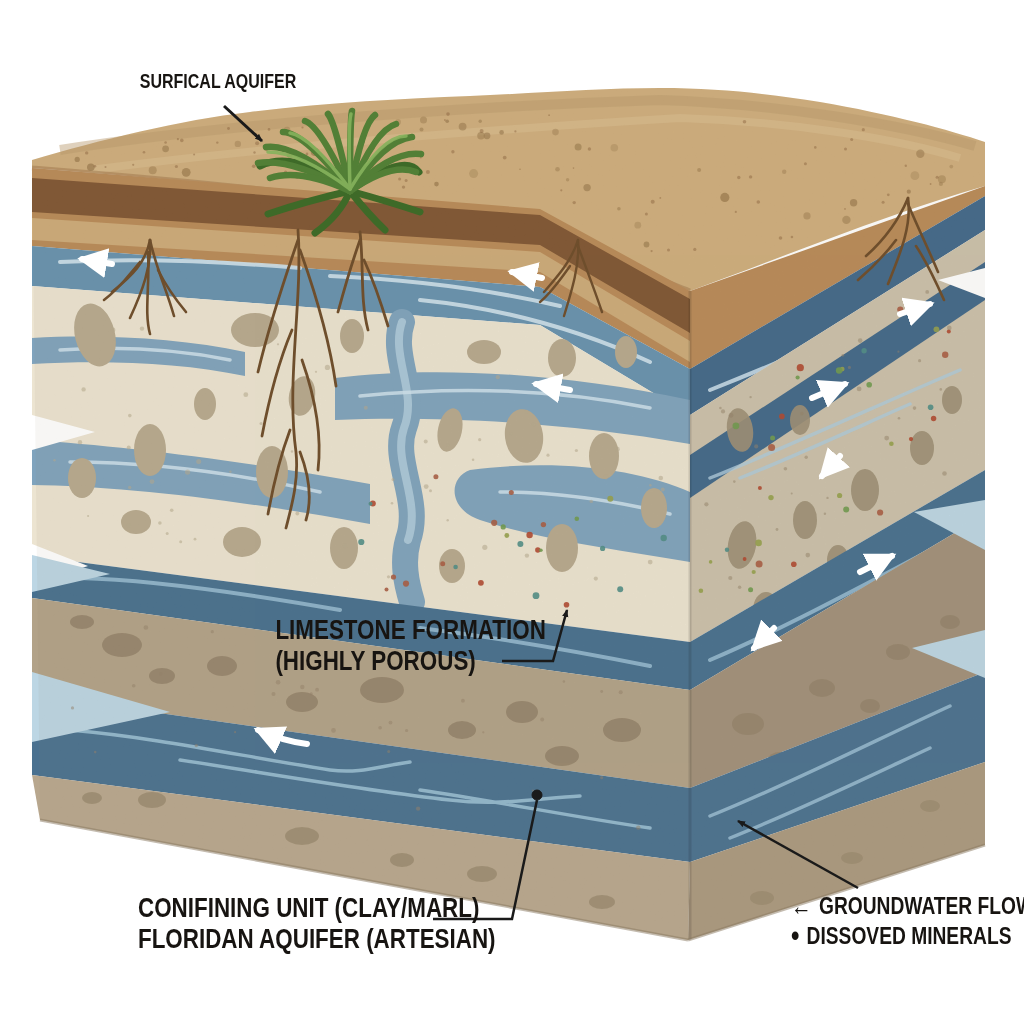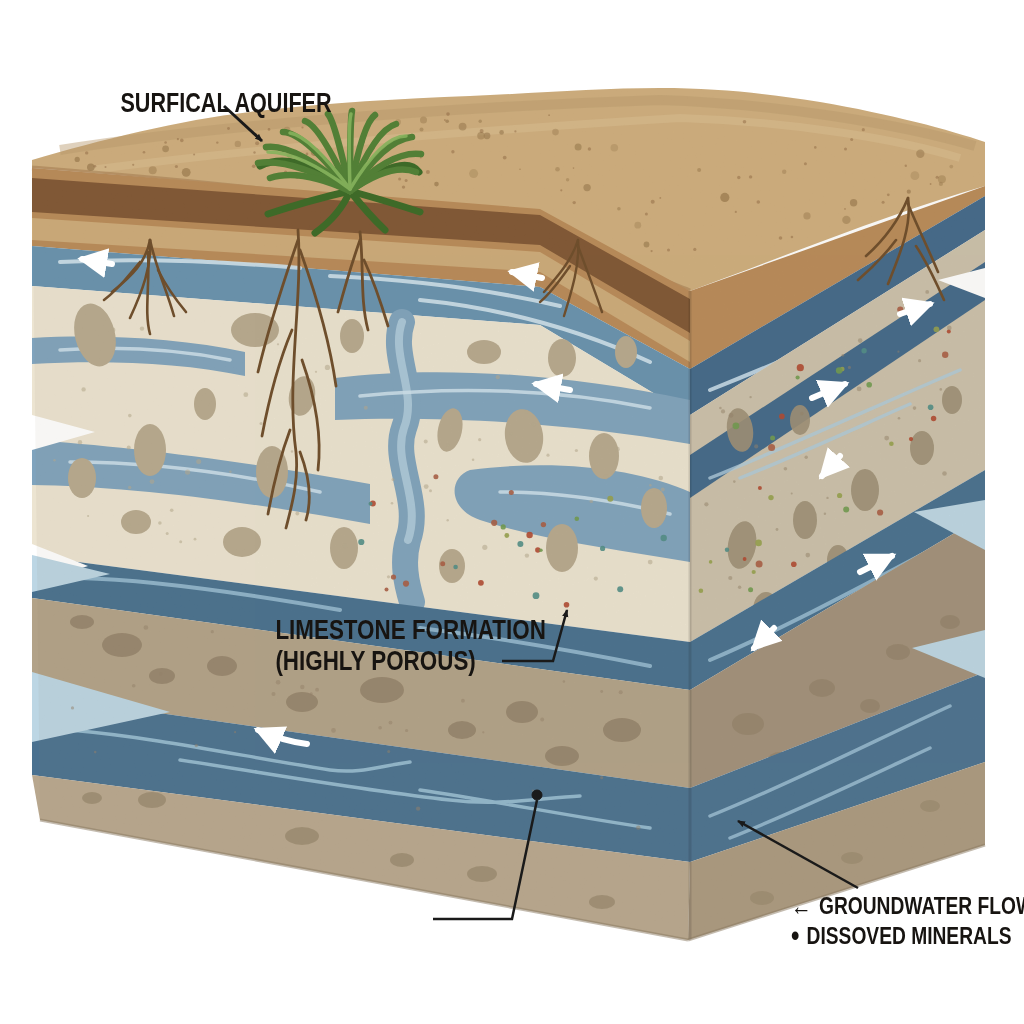--- a/index.html
+++ b/index.html
@@ -4,21 +4,21 @@
 <style>
   html,body{margin:0;padding:0;background:#ffffff;}
   #stage{position:relative;width:1024px;height:1024px;background:#ffffff;overflow:hidden;
          font-family:"Liberation Sans",sans-serif;}
   svg{position:absolute;left:0;top:0;}
   .label{position:absolute;color:#171411;font-weight:bold;line-height:1.1;
          letter-spacing:0px;white-space:nowrap;}
   .cond{transform:scaleX(0.8);}
   .origin-left{transform-origin:left top;}
   .origin-center{transform-origin:center top;}
-  #label-surficial{left:96px;top:70px;width:244px;font-size:27px;text-align:center;margin-top:19px;}
+  #label-surficial{left:96px;top:70px;width:244px;font-size:20px;text-align:center;}
   #label-limestone{left:248px;top:615px;width:274px;font-size:28px;}
   #label-confining{left:138px;top:892px;font-size:28px;line-height:1.12;}
   #legend{left:791px;top:893px;font-size:24px;line-height:1.0;}
   .legend-row{display:flex;align-items:center;margin-bottom:5px;}
   .legend-sym{display:inline-block;margin-right:9px;font-size:26px;}
   .legend-sym.dot{font-size:30px;line-height:20px;}
 </style>
 </head>
 <body>
 
@@ -556,20 +556,24 @@
 
 <div class="label" id="label-surficial">
   <div class="cond origin-center">SURFICAL AQUIFER</div>
 </div>
 
 <div class="label" id="label-limestone">
   <div class="cond origin-center">LIMESTONE FORMATION</div>
   <div class="cond origin-center">(HIGHLY POROUS)</div>
 </div>
 
+<div class="label" id="label-confining">
+  <div class="cond origin-left">CONIFINING UNIT (CLAY/MARL)</div>
+  <div class="cond origin-left">FLORIDAN AQUIFER (ARTESIAN)</div>
+</div>
 
 <div class="label" id="legend">
   <div class="cond origin-left">
     <div class="legend-row">
       <span class="legend-sym">←</span>
       <span>GROUNDWATER FLOW</span>
     </div>
     <div class="legend-row">
       <span class="legend-sym dot">•</span>
       <span>DISSOVED MINERALS</span>

